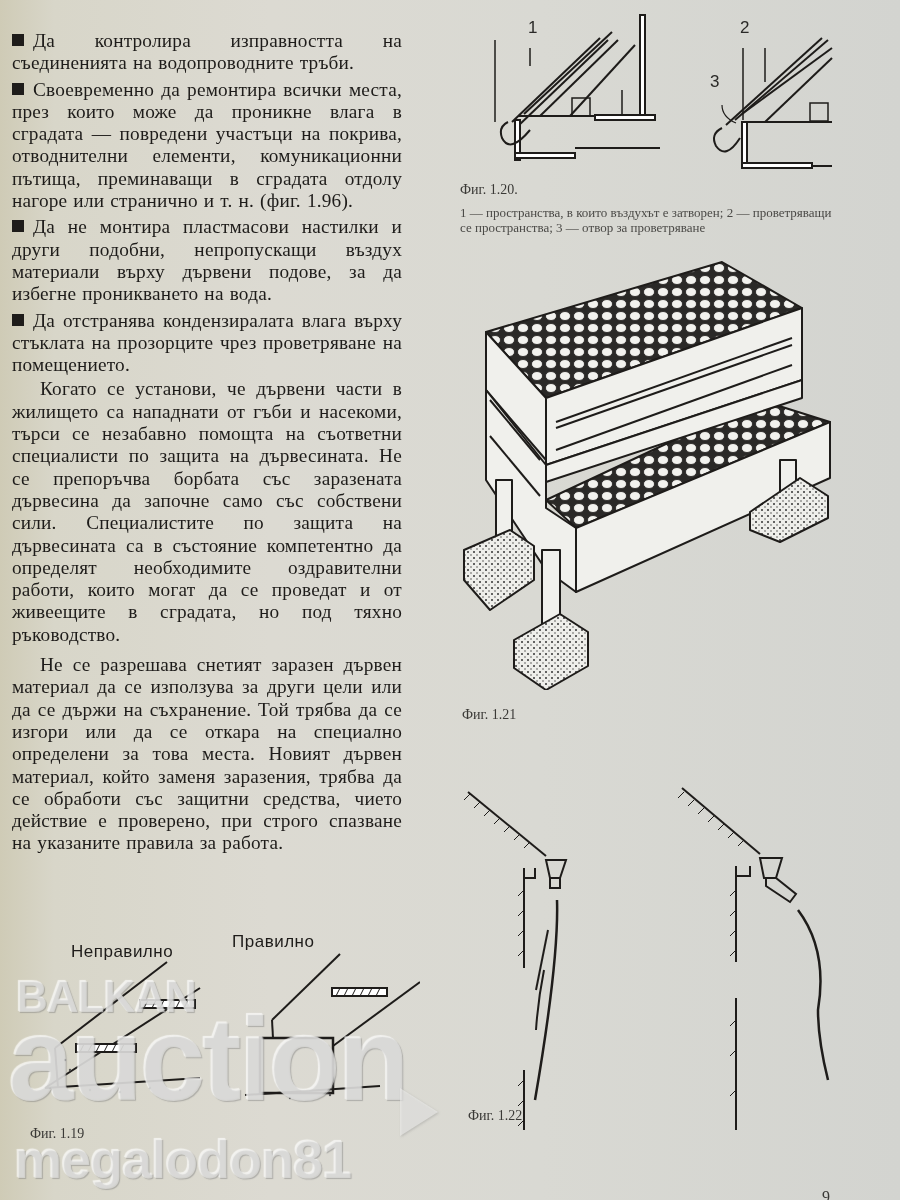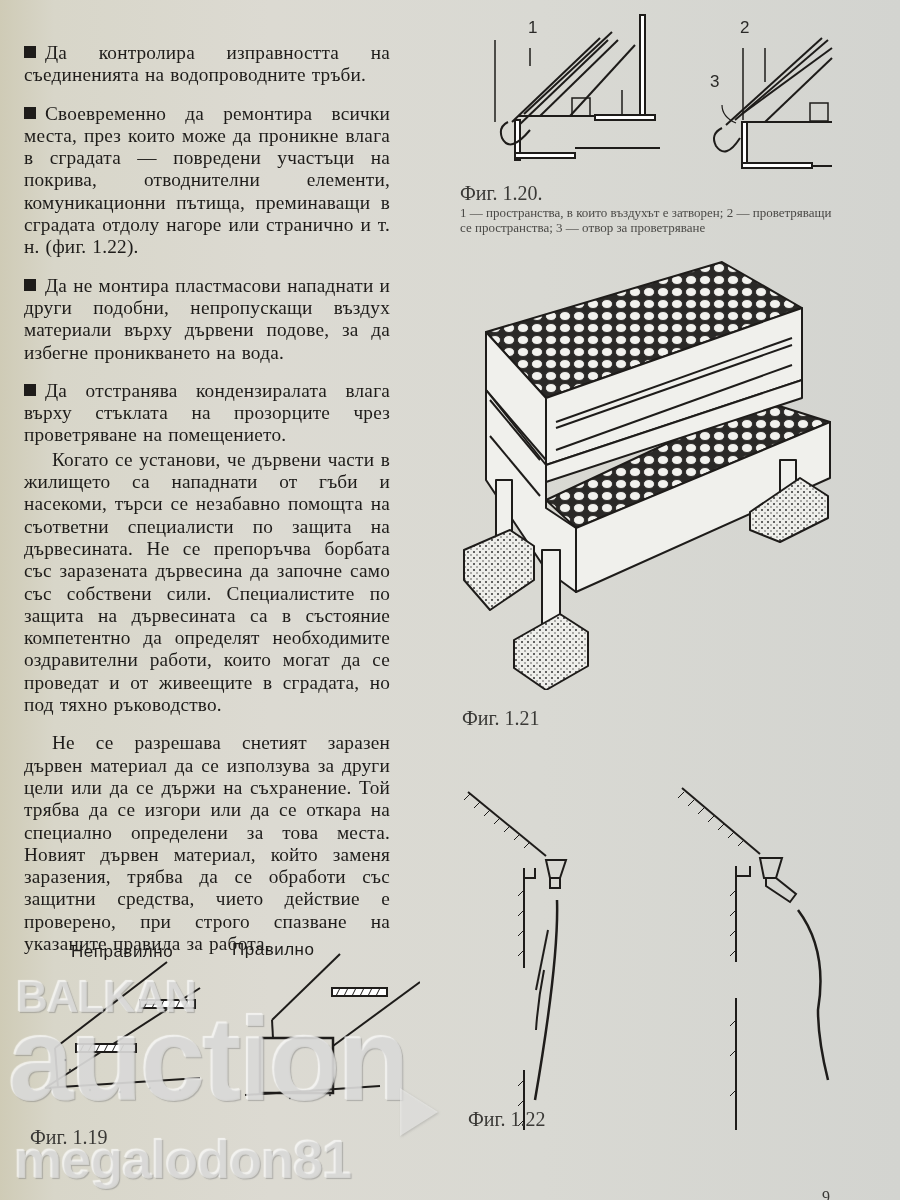--- a/index.html
+++ b/index.html
@@ -4,28 +4,28 @@
 <style>
   html, body { margin:0; padding:0; }
   body {
     width:900px; height:1200px; overflow:hidden; position:relative;
     background: linear-gradient(90deg, #cfcbb6 0%, #d8d6c9 6%, #dcdad2 30%, #d9d9d3 60%, #d3d4d0 100%);
     font-family: "Liberation Serif", "DejaVu Serif", serif;
     color:#1e1c1a;
   }
   .col-left { position:absolute; left:8px; top:26px; width:398px; }
   .para {
-    font-size:19.3px; line-height:22.3px; text-align:justify; margin:16px;
+    font-size:19.3px; line-height:22.3px; text-align:justify; margin:4px;
     letter-spacing:0.2px; word-spacing:1px;
   }
   .para.indent { text-indent:28px; margin-top:2px; }
   .bullet { display:inline-block; width:12px; height:12px; background:#1e1c1a; margin-right:9px; vertical-align:1px; }
   .bullet-para { margin-bottom:1px; }
 
-  .caption { font-family:"Liberation Serif", serif; font-size:20px; color:#3a3936; position:absolute; }
+  .caption { font-family:"Liberation Serif", serif; font-size:14px; color:#3a3936; position:absolute; }
   .caption-small { font-family:"Liberation Serif", serif; font-size:13px; color:#4a4946; position:absolute; line-height:14px; }
   .sans-label { font-family:"Liberation Sans", sans-serif; font-size:17px; color:#1e1c1a; position:absolute; letter-spacing:0.5px; }
   .fig-num { font-family:"Liberation Sans", sans-serif; font-size:17px; color:#2a2927; position:absolute; }
   svg { position:absolute; }
 
   .watermark { position:absolute; font-family:"Liberation Sans", sans-serif; font-weight:bold;
     color:rgba(240,240,238,0.55);
     text-shadow: 1px 1px 1px rgba(120,120,120,0.45), -1px -1px 1px rgba(255,255,255,0.7);
     pointer-events:none; }
   .wm-balkan { left:16px; top:972px; font-size:44px; letter-spacing:-1px; }
@@ -33,29 +33,29 @@
   .wm-user { left:14px; top:1128px; font-size:54px; letter-spacing:-1px; }
   .wm-arrow { position:absolute; left:400px; top:1088px; width:0; height:0;
     border-top:24px solid transparent; border-bottom:24px solid transparent;
     border-left:38px solid rgba(240,240,238,0.6); filter: drop-shadow(1px 1px 1px rgba(120,120,120,0.5)); }
 </style>
 </head>
 <body>
 
 <div class="col-left">
   <p class="para bullet-para"><span class="bullet"></span><span>Да контролира изправността на съединенията на водопроводните тръби.</span></p>
-  <p class="para bullet-para"><span class="bullet"></span><span>Своевременно да ремонтира всички места, през които може да проникне влага в сградата — повредени участъци на покрива, отводнителни елементи, комуникационни пътища, преминаващи в сградата отдолу нагоре или странично и т. н. (фиг. 1.22).</span></p>
-  <p class="para bullet-para"><span class="bullet"></span><span>Да не монтира пластмасови нападнати и други подобни, непропускащи въздух материали върху дървени подове, за да избегне проникването на вода.</span></p>
+  <p class="para bullet-para"><span class="bullet"></span><span>Своевременно да ремонтира всички места, през които може да проникне влага в сградата — повредени участъци на покрива, отводнителни елементи, комуникационни пътища, преминаващи в сградата отдолу нагоре или странично и т. н. (фиг. 1.96).</span></p>
+  <p class="para bullet-para"><span class="bullet"></span><span>Да не монтира пластмасови настилки и други подобни, непропускащи въздух материали върху дървени подове, за да избегне проникването на вода.</span></p>
   <p class="para bullet-para"><span class="bullet"></span><span>Да отстранява кондензиралата влага върху стъклата на прозорците чрез проветряване на помещението.</span></p>
   <p class="para indent">Когато се установи, че дървени части в жилището са нападнати от гъби и насекоми, търси се незабавно помощта на съответни специалисти по защита на дървесината. Не се препоръчва борбата със заразената дървесина да започне само със собствени сили. Специалистите по защита на дървесината са в състояние компетентно да определят необходимите оздравителни работи, които могат да се проведат и от живеещите в сградата, но под тяхно ръководство.</p>
   <p class="para indent" style="margin-top:8px">Не се разрешава снетият заразен дървен материал да се използува за други цели или да се държи на съхранение. Той трябва да се изгори или да се откара на специално определени за това места. Новият дървен материал, който заменя заразения, трябва да се обработи със защитни средства, чието действие е проверено, при строго спазване на указаните правила за работа.</p>
 </div>
 
 <div class="sans-label" style="left:28px; top:942px;margin-left:43px;">Неправилно</div>
-<div class="sans-label" style="left:232px; top:932px;margin-top:8px;">Правилно</div>
+<div class="sans-label" style="left:232px; top:932px;">Правилно</div>
 <svg style="left:0; top:940px;" width="420" height="160" viewBox="0 0 420 160">
   <g stroke="#1e1c1a" stroke-width="2" fill="none">
 
     <line x1="45" y1="148" x2="200" y2="48"></line>
     <line x1="55" y1="108" x2="167" y2="22"></line>
     <line x1="55" y1="108" x2="58" y2="148"></line>
     <line x1="45" y1="148" x2="200" y2="138"></line>
     <rect x="140" y="60" width="55" height="8" fill="#fff"></rect>
     <rect x="76" y="104" width="60" height="8" fill="#fff"></rect>
 

